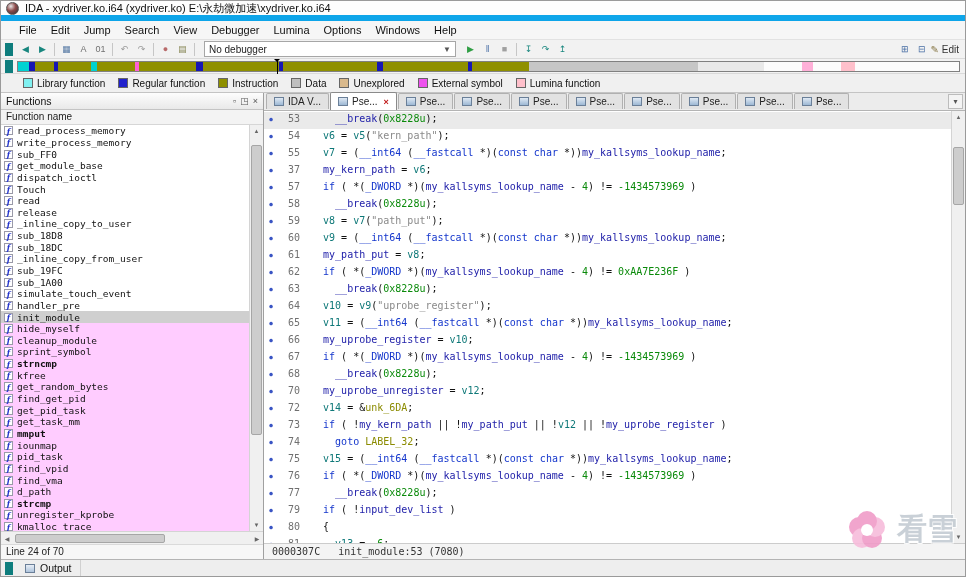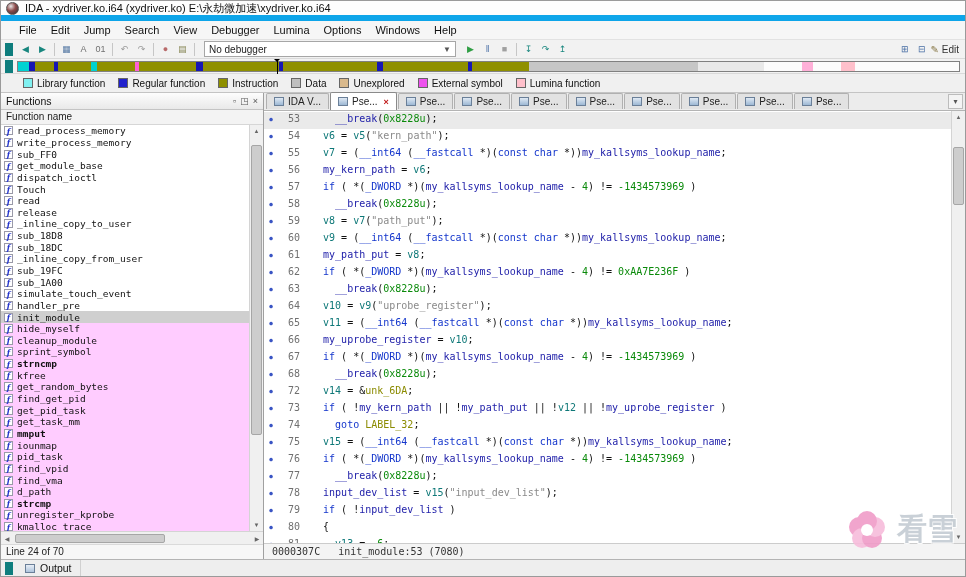--- a/index.html
+++ b/index.html
@@ -441,40 +441,40 @@
           </span>
         <span class="tabbar-end">
           <span class="tab-list-btn">▾</span>
         </span>
       </div>
       <div class="codewrap">
         <div class="code">
             <div class="crow cur"><span class="cdot">●</span><span class="clineno">53</span><span class="ctext"><span class="tok-p">    </span><span class="tok-g">__break</span><span class="tok-p">(</span><span class="tok-n">0x8228u</span><span class="tok-p">);</span></span></div>
             <div class="crow"><span class="cdot">●</span><span class="clineno">54</span><span class="ctext"><span class="tok-p">  </span><span class="tok-l">v6</span><span class="tok-p"> = </span><span class="tok-l">v5</span><span class="tok-p">(</span><span class="tok-s">"kern_path"</span><span class="tok-p">);</span></span></div>
             <div class="crow"><span class="cdot">●</span><span class="clineno">55</span><span class="ctext"><span class="tok-p">  </span><span class="tok-l">v7</span><span class="tok-p"> = (</span><span class="tok-k">__int64</span><span class="tok-p"> (</span><span class="tok-k">__fastcall</span><span class="tok-p"> *)(</span><span class="tok-k">const</span><span class="tok-p"> </span><span class="tok-k">char</span><span class="tok-p"> *))</span><span class="tok-g">my_kallsyms_lookup_name</span><span class="tok-p">;</span></span></div>
-            <div class="crow"><span class="cdot">●</span><span class="clineno">56</span><span class="ctext"><span class="tok-p">  </span><span class="tok-g">my_kern_path</span><span class="tok-p"> = </span><span class="tok-l">v6</span><span class="tok-p">;</span></span></div>
+            <div class="crow"><span class="cdot">●</span><span class="clineno">37</span><span class="ctext"><span class="tok-p">  </span><span class="tok-g">my_kern_path</span><span class="tok-p"> = </span><span class="tok-l">v6</span><span class="tok-p">;</span></span></div>
             <div class="crow"><span class="cdot">●</span><span class="clineno">57</span><span class="ctext"><span class="tok-p">  </span><span class="tok-k">if</span><span class="tok-p"> ( *(</span><span class="tok-k">_DWORD</span><span class="tok-p"> *)(</span><span class="tok-g">my_kallsyms_lookup_name</span><span class="tok-p"> - </span><span class="tok-n">4</span><span class="tok-p">) != </span><span class="tok-n">-1434573969</span><span class="tok-p"> )</span></span></div>
             <div class="crow"><span class="cdot">●</span><span class="clineno">58</span><span class="ctext"><span class="tok-p">    </span><span class="tok-g">__break</span><span class="tok-p">(</span><span class="tok-n">0x8228u</span><span class="tok-p">);</span></span></div>
             <div class="crow"><span class="cdot">●</span><span class="clineno">59</span><span class="ctext"><span class="tok-p">  </span><span class="tok-l">v8</span><span class="tok-p"> = </span><span class="tok-l">v7</span><span class="tok-p">(</span><span class="tok-s">"path_put"</span><span class="tok-p">);</span></span></div>
             <div class="crow"><span class="cdot">●</span><span class="clineno">60</span><span class="ctext"><span class="tok-p">  </span><span class="tok-l">v9</span><span class="tok-p"> = (</span><span class="tok-k">__int64</span><span class="tok-p"> (</span><span class="tok-k">__fastcall</span><span class="tok-p"> *)(</span><span class="tok-k">const</span><span class="tok-p"> </span><span class="tok-k">char</span><span class="tok-p"> *))</span><span class="tok-g">my_kallsyms_lookup_name</span><span class="tok-p">;</span></span></div>
             <div class="crow"><span class="cdot">●</span><span class="clineno">61</span><span class="ctext"><span class="tok-p">  </span><span class="tok-g">my_path_put</span><span class="tok-p"> = </span><span class="tok-l">v8</span><span class="tok-p">;</span></span></div>
             <div class="crow"><span class="cdot">●</span><span class="clineno">62</span><span class="ctext"><span class="tok-p">  </span><span class="tok-k">if</span><span class="tok-p"> ( *(</span><span class="tok-k">_DWORD</span><span class="tok-p"> *)(</span><span class="tok-g">my_kallsyms_lookup_name</span><span class="tok-p"> - </span><span class="tok-n">4</span><span class="tok-p">) != </span><span class="tok-n">0xAA7E236F</span><span class="tok-p"> )</span></span></div>
             <div class="crow"><span class="cdot">●</span><span class="clineno">63</span><span class="ctext"><span class="tok-p">    </span><span class="tok-g">__break</span><span class="tok-p">(</span><span class="tok-n">0x8228u</span><span class="tok-p">);</span></span></div>
             <div class="crow"><span class="cdot">●</span><span class="clineno">64</span><span class="ctext"><span class="tok-p">  </span><span class="tok-l">v10</span><span class="tok-p"> = </span><span class="tok-l">v9</span><span class="tok-p">(</span><span class="tok-s">"uprobe_register"</span><span class="tok-p">);</span></span></div>
             <div class="crow"><span class="cdot">●</span><span class="clineno">65</span><span class="ctext"><span class="tok-p">  </span><span class="tok-l">v11</span><span class="tok-p"> = (</span><span class="tok-k">__int64</span><span class="tok-p"> (</span><span class="tok-k">__fastcall</span><span class="tok-p"> *)(</span><span class="tok-k">const</span><span class="tok-p"> </span><span class="tok-k">char</span><span class="tok-p"> *))</span><span class="tok-g">my_kallsyms_lookup_name</span><span class="tok-p">;</span></span></div>
             <div class="crow"><span class="cdot">●</span><span class="clineno">66</span><span class="ctext"><span class="tok-p">  </span><span class="tok-g">my_uprobe_register</span><span class="tok-p"> = </span><span class="tok-l">v10</span><span class="tok-p">;</span></span></div>
             <div class="crow"><span class="cdot">●</span><span class="clineno">67</span><span class="ctext"><span class="tok-p">  </span><span class="tok-k">if</span><span class="tok-p"> ( *(</span><span class="tok-k">_DWORD</span><span class="tok-p"> *)(</span><span class="tok-g">my_kallsyms_lookup_name</span><span class="tok-p"> - </span><span class="tok-n">4</span><span class="tok-p">) != </span><span class="tok-n">-1434573969</span><span class="tok-p"> )</span></span></div>
             <div class="crow"><span class="cdot">●</span><span class="clineno">68</span><span class="ctext"><span class="tok-p">    </span><span class="tok-g">__break</span><span class="tok-p">(</span><span class="tok-n">0x8228u</span><span class="tok-p">);</span></span></div>
+            <div class="crow"><span class="cdot">●</span><span class="clineno">70</span><span class="ctext"><span class="tok-p">  </span><span class="tok-g">my_uprobe_unregister</span><span class="tok-p"> = </span><span class="tok-l">v12</span><span class="tok-p">;</span></span></div>
             <div class="crow"><span class="cdot">●</span><span class="clineno">72</span><span class="ctext"><span class="tok-p">  </span><span class="tok-l">v14</span><span class="tok-p"> = &amp;</span><span class="tok-b">unk_6DA</span><span class="tok-p">;</span></span></div>
             <div class="crow"><span class="cdot">●</span><span class="clineno">73</span><span class="ctext"><span class="tok-p">  </span><span class="tok-k">if</span><span class="tok-p"> ( !</span><span class="tok-g">my_kern_path</span><span class="tok-p"> || !</span><span class="tok-g">my_path_put</span><span class="tok-p"> || !</span><span class="tok-l">v12</span><span class="tok-p"> || !</span><span class="tok-g">my_uprobe_register</span><span class="tok-p"> )</span></span></div>
             <div class="crow"><span class="cdot">●</span><span class="clineno">74</span><span class="ctext"><span class="tok-p">    </span><span class="tok-k">goto</span><span class="tok-p"> </span><span class="tok-b">LABEL_32</span><span class="tok-p">;</span></span></div>
             <div class="crow"><span class="cdot">●</span><span class="clineno">75</span><span class="ctext"><span class="tok-p">  </span><span class="tok-l">v15</span><span class="tok-p"> = (</span><span class="tok-k">__int64</span><span class="tok-p"> (</span><span class="tok-k">__fastcall</span><span class="tok-p"> *)(</span><span class="tok-k">const</span><span class="tok-p"> </span><span class="tok-k">char</span><span class="tok-p"> *))</span><span class="tok-g">my_kallsyms_lookup_name</span><span class="tok-p">;</span></span></div>
             <div class="crow"><span class="cdot">●</span><span class="clineno">76</span><span class="ctext"><span class="tok-p">  </span><span class="tok-k">if</span><span class="tok-p"> ( *(</span><span class="tok-k">_DWORD</span><span class="tok-p"> *)(</span><span class="tok-g">my_kallsyms_lookup_name</span><span class="tok-p"> - </span><span class="tok-n">4</span><span class="tok-p">) != </span><span class="tok-n">-1434573969</span><span class="tok-p"> )</span></span></div>
             <div class="crow"><span class="cdot">●</span><span class="clineno">77</span><span class="ctext"><span class="tok-p">    </span><span class="tok-g">__break</span><span class="tok-p">(</span><span class="tok-n">0x8228u</span><span class="tok-p">);</span></span></div>
-            <div class="crow"><span class="cdot">●</span><span class="clineno">78</span><span class="ctext"><span class="tok-p">  </span><span class="tok-g">input_dev_list</span><span class="tok-p"> = </span><span class="tok-l">v15</span><span class="tok-p">(</span><span class="tok-s">"input_dev_list"</span><span class="tok-p">);</span></span></div>
             <div class="crow"><span class="cdot">●</span><span class="clineno">79</span><span class="ctext"><span class="tok-p">  </span><span class="tok-k">if</span><span class="tok-p"> ( !</span><span class="tok-g">input_dev_list</span><span class="tok-p"> )</span></span></div>
             <div class="crow"><span class="cdot">●</span><span class="clineno">80</span><span class="ctext"><span class="tok-p">  {</span></span></div>
             <div class="crow"><span class="cdot">●</span><span class="clineno">81</span><span class="ctext"><span class="tok-p">    </span><span class="tok-l">v13</span><span class="tok-p"> = </span><span class="tok-n">-6</span><span class="tok-p">;</span></span></div>
             <div class="crow"><span class="cdot">●</span><span class="clineno">83</span><span class="ctext"><span class="tok-p">    </span><span class="tok-k">goto</span><span class="tok-p"> </span><span class="tok-b">LABEL_32</span><span class="tok-p">;</span></span></div>
             <div class="crow"><span class="cdot">●</span><span class="clineno">84</span><span class="ctext"><span class="tok-p">  }</span></span></div>
             <div class="crow"><span class="cdot">●</span><span class="clineno">85</span><span class="ctext"><span class="tok-p">  </span><span class="tok-l">v16</span><span class="tok-p"> = (</span><span class="tok-k">__int64</span><span class="tok-p"> (</span><span class="tok-k">__fastcall</span><span class="tok-p"> *)(</span><span class="tok-k">const</span><span class="tok-p"> </span><span class="tok-k">char</span><span class="tok-p"> *, </span><span class="tok-k">__int64</span><span class="tok-p">, </span><span class="tok-k">__int64</span><span class="tok-p"> *))</span><span class="tok-g">my_kern_path</span><span class="tok-p">;</span></span></div>
           </div>
         <div class="vscroll">
           <span class="sarrow">▲</span>
           <span class="vtrack">

